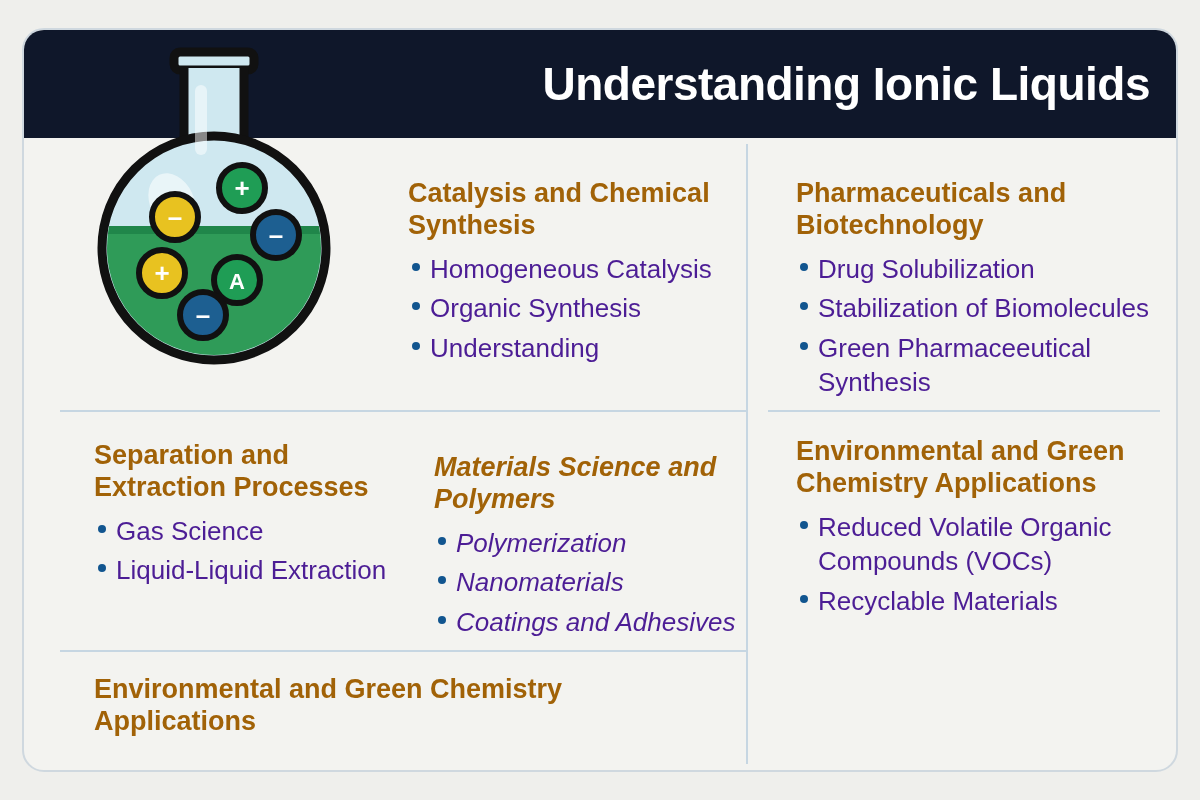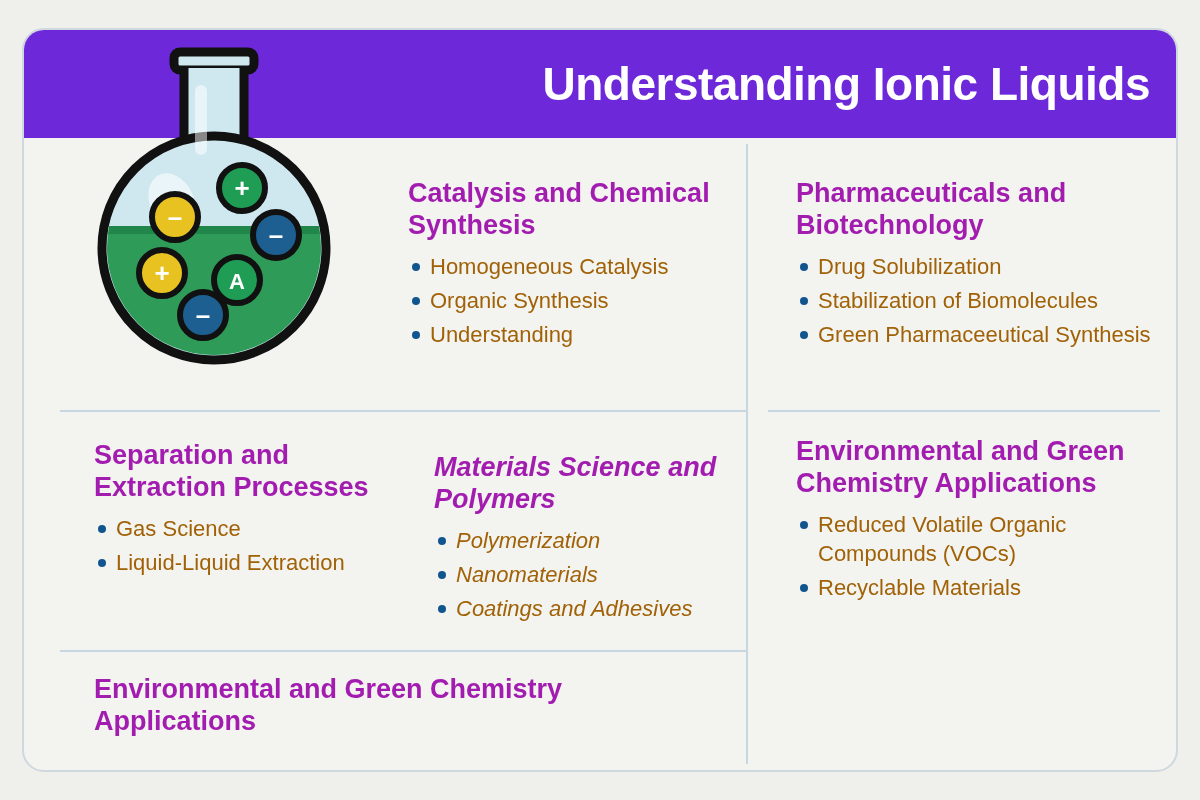--- a/index.html
+++ b/index.html
@@ -31,21 +31,21 @@
     overflow: hidden;
     box-sizing: border-box;
   }
 
   .header {
     position: absolute;
     left: 0;
     top: 0;
     width: 100%;
     height: 108px;
-    background: #6d28d9;
+    background: #0f172a;
     display: flex;
     align-items: center;
     justify-content: flex-end;
     box-sizing: border-box;
     padding-right: 26px;
   }
 
   .header-title {
     color: #ffffff;
     font-size: 46px;
@@ -93,35 +93,35 @@
   .block {
     position: absolute;
     box-sizing: border-box;
   }
 
   .block h2 {
     margin: 0 0 10px 0;
     font-size: 27px;
     line-height: 1.18;
     font-weight: bold;
-    color: #a21caf;
+    color: #a16207;
   }
 
   .block ul {
     margin: 0;
     padding: 0;
     list-style: none;
   }
 
   .block li {
     position: relative;
     padding-left: 22px;
-    font-size: 22px;
+    font-size: 26px;
     line-height: 1.33;
-    color: #a16207;
+    color: #4c1d95;
     margin-bottom: 5px;
   }
 
   .block li::before {
     content: "";
     position: absolute;
     left: 4px;
     top: 11px;
     width: 8px;
     height: 8px;

